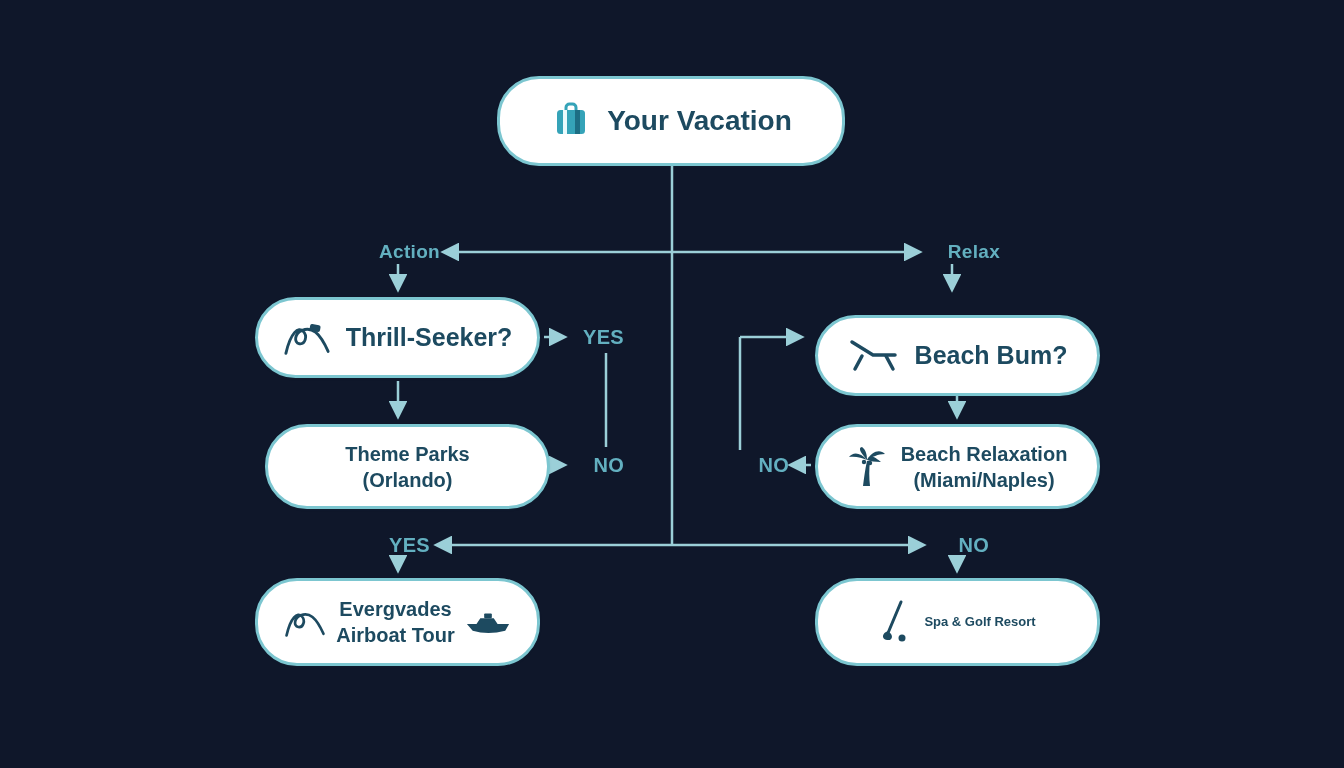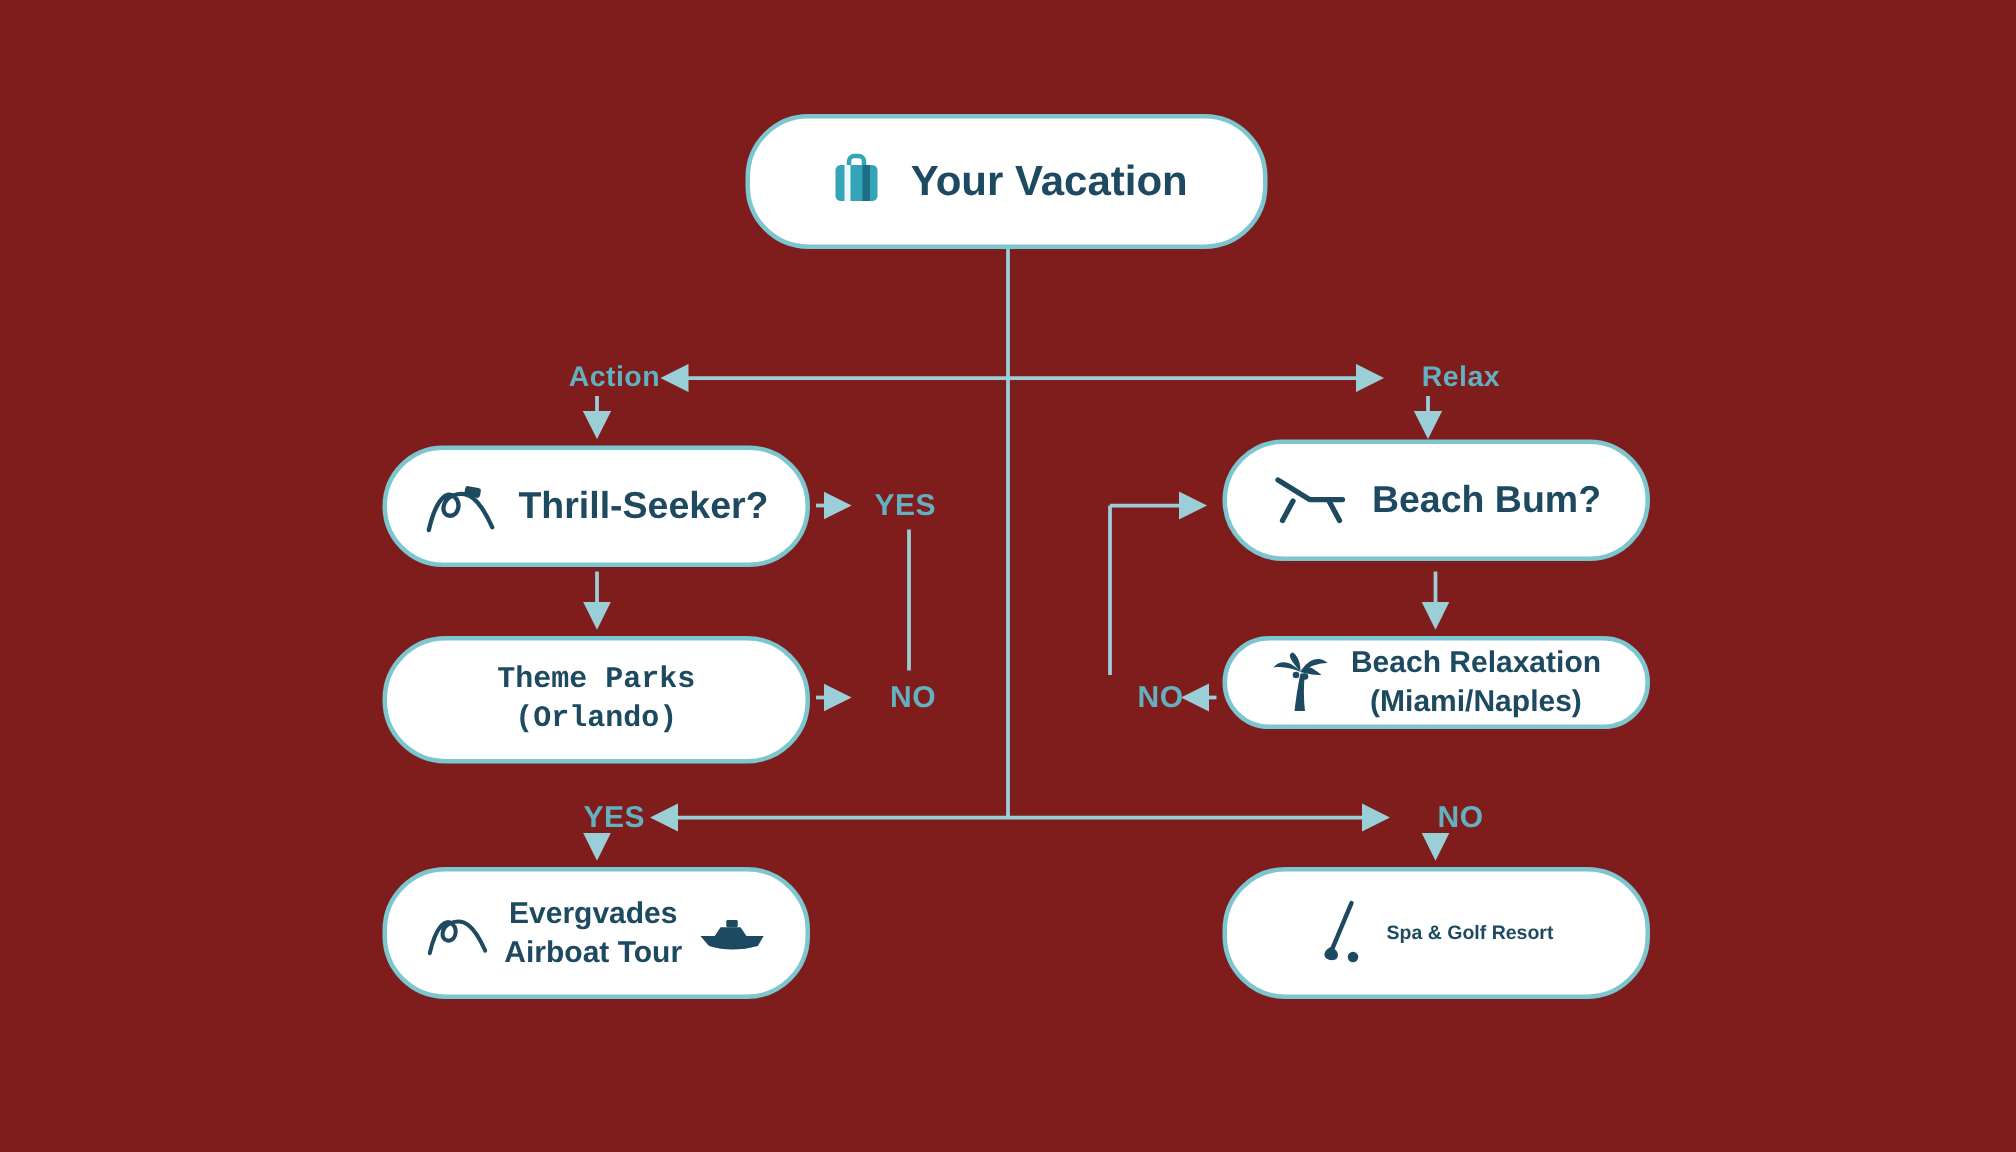--- a/index.html
+++ b/index.html
@@ -1,34 +1,34 @@
 <!DOCTYPE html>
 <html><head>
 <meta charset="utf-8">
 <style>
   * { margin:0; padding:0; box-sizing:border-box; }
   html,body { background:#ffffff; font-family:"Liberation Sans", sans-serif; }
   .canvas {
     position:relative; width:1344px; height:768px;
-    background:#7f1d1d; overflow:hidden;
+    background:#0f172a; overflow:hidden;
   }
   .connectors { position:absolute; left:0; top:0; }
   .node {
     position:absolute; background:#ffffff;
     border:3px solid #7cc6d0; border-radius:42px;
     display:flex; align-items:center; justify-content:center; gap:15px;
     color:#1d4a60; font-weight:bold;
     box-shadow:0 1px 3px rgba(40,90,110,0.06);
   }
   .node .txt { text-align:center; line-height:1.3; }
   .node-root   { left:497px; top:76px;  width:348px; height:90px; font-size:28px; }
   .node-thrill { left:255px; top:297px; width:285px; height:81px; font-size:25px; }
-  .node-beach  { left:815px; top:293px; width:285px; height:81px; font-size:25px; }
-  .node-theme  { left:255px; top:424px; width:285px; height:85px; font-size:20px;font-family:Liberation Mono, monospace; }
-  .node-brelax { left:815px; top:424px; width:285px; height:62px; font-size:20px; }
+  .node-beach  { left:815px; top:315px; width:285px; height:81px; font-size:25px; }
+  .node-theme  { left:265px; top:424px; width:285px; height:85px; font-size:20px; }
+  .node-brelax { left:815px; top:424px; width:285px; height:85px; font-size:20px; }
   .node-everg  { left:255px; top:578px; width:285px; height:88px; font-size:20px; gap:10px; }
   .node-spa    { left:815px; top:578px; width:285px; height:88px; font-size:13px; }
   .edge-label {
     position:absolute; color:#63b0c0; font-weight:bold;
     text-align:right; letter-spacing:0.3px;
   }
   .lbl-action     { left:350px; top:241px; width:90px; font-size:19px; }
   .lbl-relax      { left:910px; top:241px; width:90px; font-size:19px; }
   .lbl-yes-thrill { left:560px; top:326px; width:64px; font-size:20px; }
   .lbl-no-theme   { left:560px; top:454px; width:64px; font-size:20px; }

